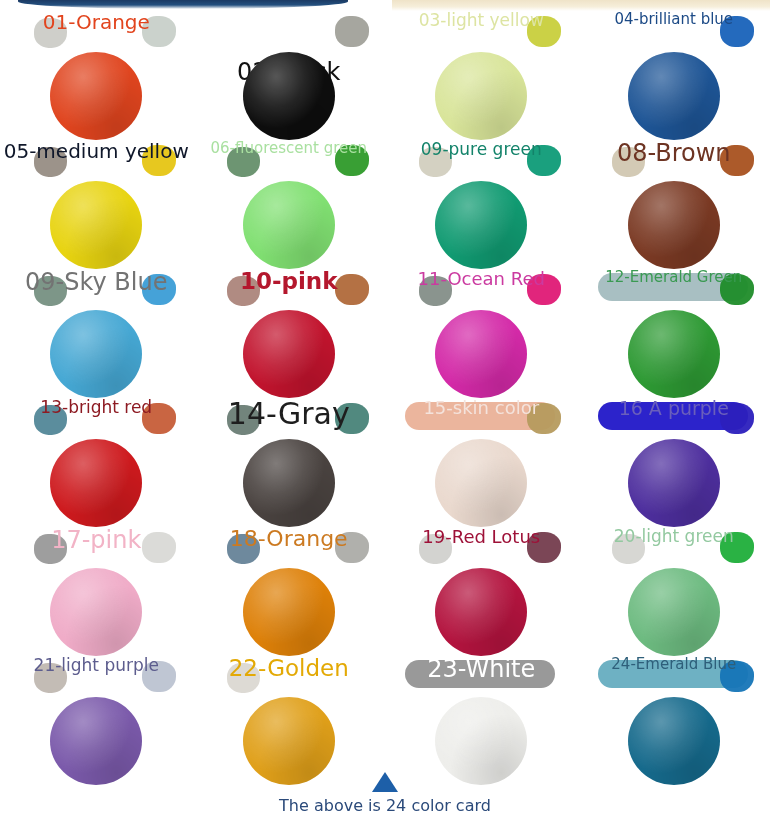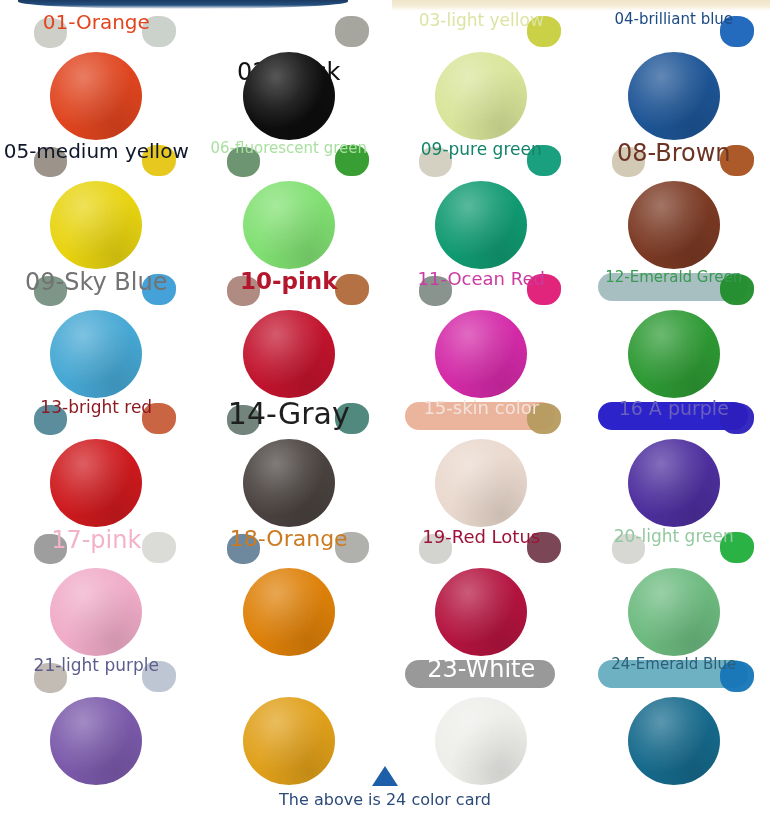--- a/index.html
+++ b/index.html
@@ -54,21 +54,21 @@
     margin-left:-46px;
     border-radius:50%;
   }
   .ball::after{
     content:"";position:absolute;inset:0;border-radius:50%;
     background:radial-gradient(ellipse at 36% 28%, rgba(255,255,255,0.30) 0%, rgba(255,255,255,0.10) 34%, rgba(255,255,255,0) 58%),
                radial-gradient(ellipse at 72% 86%, rgba(0,0,0,0.13) 0%, rgba(0,0,0,0) 55%);
   }
 
   
-  #footer{position:absolute;left:0;bottom:16px;width:770px;text-align:center;}
+  #footer{position:absolute;left:0;bottom:10px;width:770px;text-align:center;}
   #footer .tri{
     display:block;margin:0 auto 4px auto;
     width:0;height:0;
     border-left:13px solid transparent;
     border-right:13px solid transparent;
     border-bottom:20px solid #1d5fa8;
   }
   #footer .ftxt{
     font-size:16px;color:#2b4a7a;font-family:"DejaVu Sans", sans-serif;
   }
@@ -241,20 +241,24 @@
     </div>
     <div class="cell">
       <div class="label-row">
         <div class="blob b1" style="background: rgb(189, 181, 174); opacity: 0.9;"></div>
         <div class="blob b2" style="background: rgb(185, 192, 207); opacity: 0.9;"></div>
         <div class="caption" style="color: rgb(93, 93, 142); font-size: 17px; font-weight: normal;">21-light purple</div>
       </div>
       <div class="ball" style="background: rgb(123, 90, 171);"></div>
     </div>
     <div class="cell">
+      <div class="label-row">
+        <div class="blob b1" style="background: rgb(216, 212, 205); opacity: 0.85;"></div>
+        <div class="caption" style="color: rgb(227, 169, 5); font-size: 23px; font-weight: normal;">22-Golden</div>
+      </div>
       <div class="ball" style="background: rgb(224, 160, 26);"></div>
     </div>
     <div class="cell">
       <div class="label-row">
         <div class="blob wide" style="background: rgb(142, 142, 142); opacity: 0.9;"></div>
         <div class="caption" style="color: rgb(255, 255, 255); font-size: 24px; font-weight: normal;">23-White</div>
       </div>
       <div class="ball" style="background: rgb(238, 238, 235);"></div>
     </div>
     <div class="cell">

